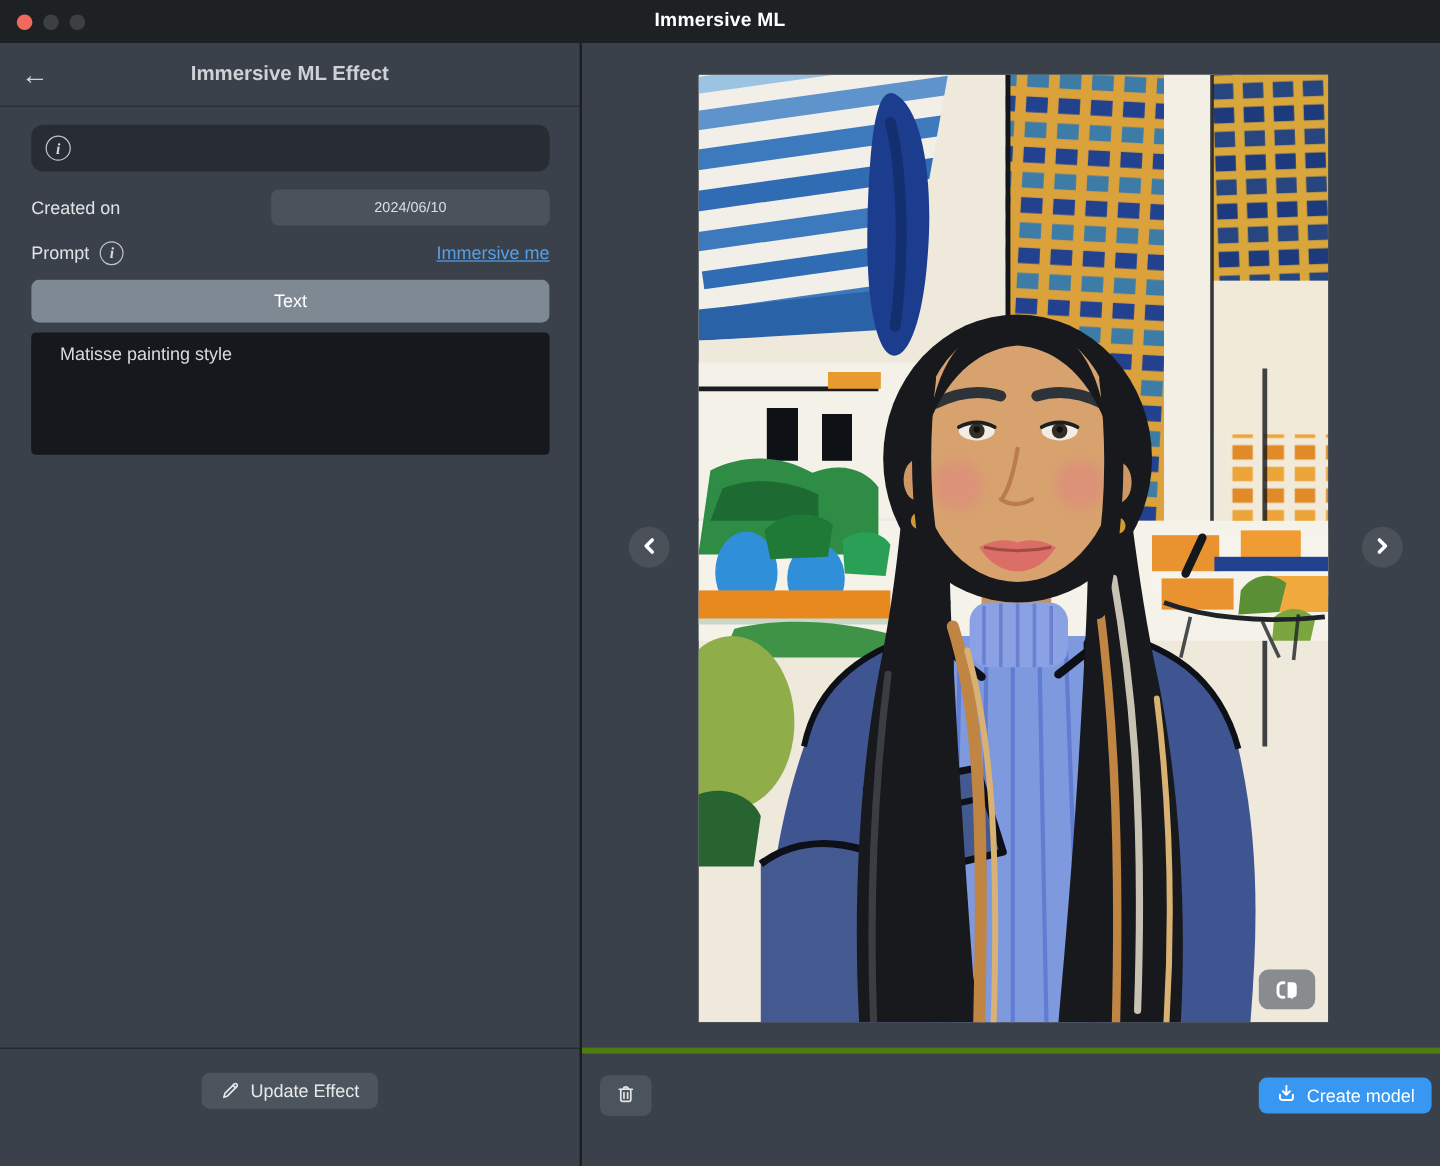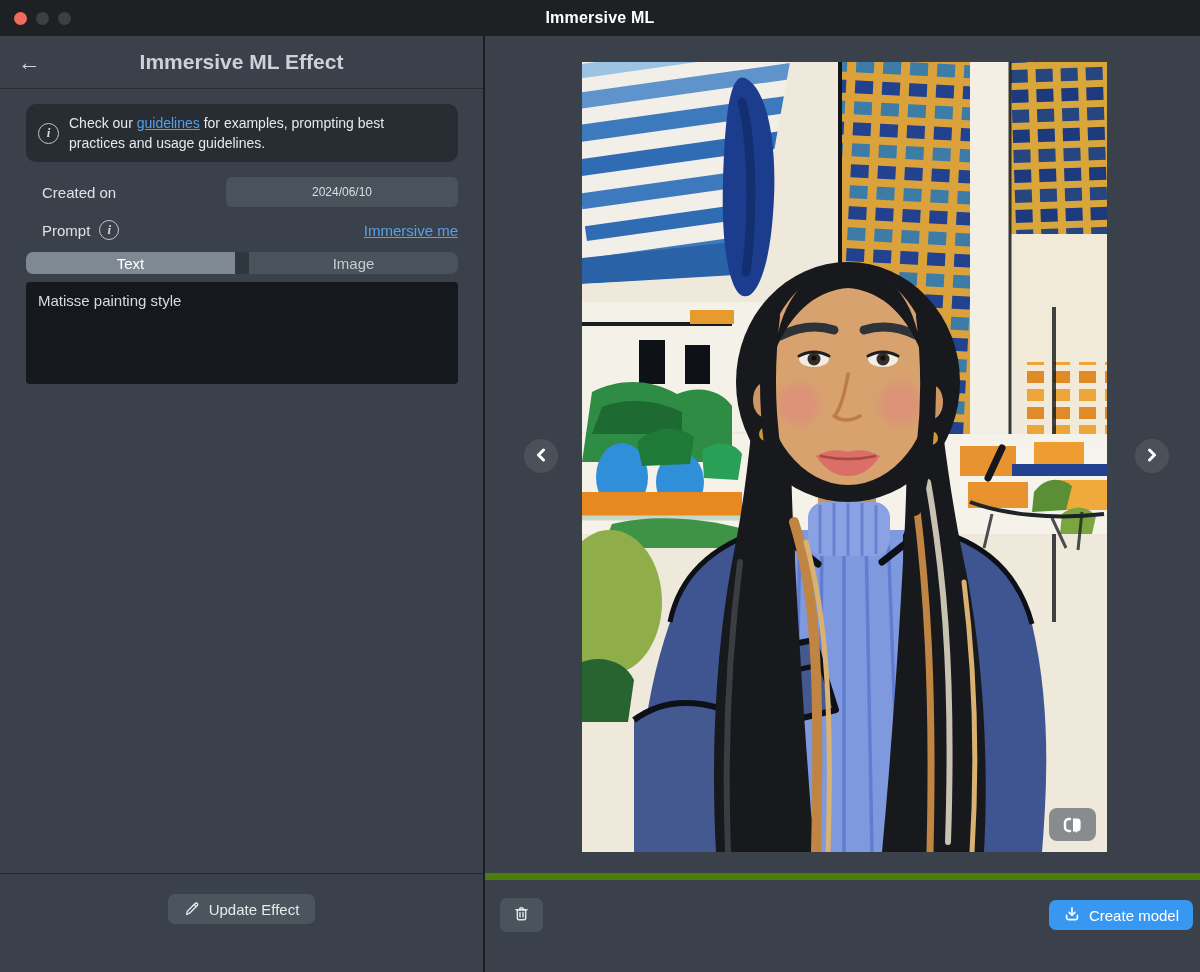--- a/index.html
+++ b/index.html
@@ -19,71 +19,71 @@
   
   .left-panel { position:absolute; top:36px; left:0; width:483px; bottom:0; background:#3a414a; }
   .right-panel { position:absolute; top:36px; left:483px; right:0; bottom:0; background:#3a414a;
                  border-left:2px solid #1b1f23; }
 
   .panel-header { height:53px; border-bottom:1px solid #272c31; position:relative;
                   display:flex; align-items:center; justify-content:center; }
   .back-btn { position:absolute; left:14px; top:50%; transform:translateY(-50%);
               width:30px; height:30px; display:flex; align-items:center; justify-content:center;
               color:#cfd3d7; font-size:23px; cursor:pointer; background:none; border:none; }
-  .panel-title { font-size:21px; font-weight:700; color:#ced2d6; }
+  .panel-title { font-size:17px; font-weight:700; color:#ced2d6; }
 
   .left-body { padding:15px 25px 0 26px; }
 
   .info-box { background:#282d33; border-radius:10px; padding:9px 14px 9px 12px;
               display:flex; align-items:center; gap:10px; }
   .info-text { font-size:14px; line-height:20px; color:#e6e8eb; }
   a.inline-link { color:var(--link-blue,#56a0e8); text-decoration:underline; cursor:pointer; }
   .i-icon { flex:0 0 auto; width:21px; height:21px; border:1.5px solid #c3c7cb; border-radius:50%;
             display:flex; align-items:center; justify-content:center;
             color:#d6dade; font-family:"Liberation Serif", serif; font-style:italic;
             font-weight:700; font-size:13px; }
 
   .field-row { margin-top:15px; display:flex; align-items:center; justify-content:space-between; }
-  .field-label { font-size:15px; color:#e0e3e6; display:flex; align-items:center; gap:9px;margin-left:16px; }
+  .field-label { font-size:15px; color:#e0e3e6; display:flex; align-items:center; gap:9px; }
   .date-field { width:232px; height:30px; background:#4a525b; border-radius:6px; border:none;
                 color:#dcdfe2; font-size:12px; display:flex; align-items:center; justify-content:center;
                 cursor:pointer; }
   .prompt-row { margin-top:13px;gap:22px; }
   .i-icon.small { width:20px; height:20px; }
 
-  .segmented { margin-top:12px; height:22px; border-radius:7px; overflow:hidden;
+  .segmented { margin-top:12px; height:36px; border-radius:7px; overflow:hidden;
                display:flex; gap:14px; background:#30363d; }
   .seg { flex:1; display:flex; align-items:center; justify-content:center; font-size:15px; cursor:pointer; }
   .seg.selected { background:#7f8994; color:#ffffff; }
   .seg.unselected { background:#4a525b; color:#c7ccd1; }
 
   .prompt-area { margin-top:8px; width:100%; height:102px; background:#15181d; border:none;
                  border-radius:4px; color:#d8dbde; font-size:15px; font-family:"Liberation Sans", sans-serif;
-                 padding:10px 12px; resize:none; outline:none; }
+                 padding:10px 24px; resize:none; outline:none; }
 
   .panel-footer { position:absolute; left:0; right:0; bottom:0; height:99px; border-top:1px solid #22272c;
                   display:flex; justify-content:center; }
   .gray-btn { margin-top:20px; height:30px; padding:0 16px; background:#4c545d; border:none; border-radius:7px;
               color:#e7e9eb; font-size:15px; display:flex; align-items:center; gap:9px; cursor:pointer;
               font-family:"Liberation Sans", sans-serif; }
   .gray-btn svg { display:block; }
 
   
   .preview { position:absolute; top:0; left:0; right:0; bottom:99px; }
   .art-frame { position:absolute; left:97px; top:26px; width:525px; height:790px; overflow:hidden; }
   .art-frame svg { display:block; }
   .nav-btn { position:absolute; width:34px; height:34px; border-radius:50%; background:#4a5159; border:none;
              display:flex; align-items:center; justify-content:center; cursor:pointer; }
   .nav-btn.prev { left:39px; top:403px; }
   .nav-btn.next { right:31px; top:403px; }
   .compare-btn { position:absolute; right:11px; bottom:11px; width:47px; height:33px; border:none;
                  border-radius:8px; background:rgba(114,120,126,.82); display:flex; align-items:center;
                  justify-content:center; cursor:pointer; }
 
-  .preview-footer { position:absolute; left:0; right:0; bottom:0; height:99px; border-top:7px solid #4d7c0f;
+  .preview-footer { position:absolute; left:0; right:0; bottom:0; height:99px; border-top:5px solid #4d7c0f;
                     display:flex; align-items:flex-start; }
   .icon-btn { margin:18px 0 0 15px; width:43px; height:34px; background:#4b535c; border:none; border-radius:7px;
               display:flex; align-items:center; justify-content:center; cursor:pointer; }
   .spacer { flex:1; }
   .blue-btn { margin:20px 7px 0 0; height:30px; padding:0 14px; background:var(--accent-blue,#3897f1);
               border:none; border-radius:7px; color:#ffffff; font-size:15px; display:flex; align-items:center;
               gap:8px; cursor:pointer; font-family:"Liberation Sans", sans-serif; }
 </style>
 </head>
 <body>
@@ -104,39 +104,37 @@
       <button class="back-btn">
         <span>←</span>
       </button>
       <div class="panel-title">Immersive ML Effect</div>
     </div>
 
     <div class="left-body">
 
       <div class="info-box">
         <span class="i-icon">i</span>
-        <span class="info-text"><span>Check our </span><a class="inline-link">guidelines</a><span> for examples, prompting best practices and usage guidelines.</span></span>
       </div>
 
       <div class="field-row">
         <span class="field-label">Created on</span>
         <div class="date-field">2024/06/10</div>
       </div>
 
       <div class="field-row prompt-row">
         <span class="field-label">
           <span>Prompt</span>
           <span class="i-icon small">i</span>
         </span>
         <a class="inline-link" style="font-size:15px;">Immersive me</a>
       </div>
 
       <div class="segmented">
         <div class="seg selected">Text</div>
-        <div class="seg unselected">Image</div>
       </div>
 
       <textarea class="prompt-area" spellcheck="false" style="">Matisse painting style</textarea>
     </div>
 
     <div class="panel-footer">
       <button class="gray-btn">
         <span>
           <svg width="16" height="16" viewBox="0 0 20 20" fill="none" stroke="#e7e9eb" stroke-width="1.7" stroke-linecap="round" stroke-linejoin="round">
             <path d="M3.2 16.8l1.1-4.1L13.9 3a1.9 1.9 0 0 1 2.7 2.7L7 15.3l-3.8 1.5z"></path>

